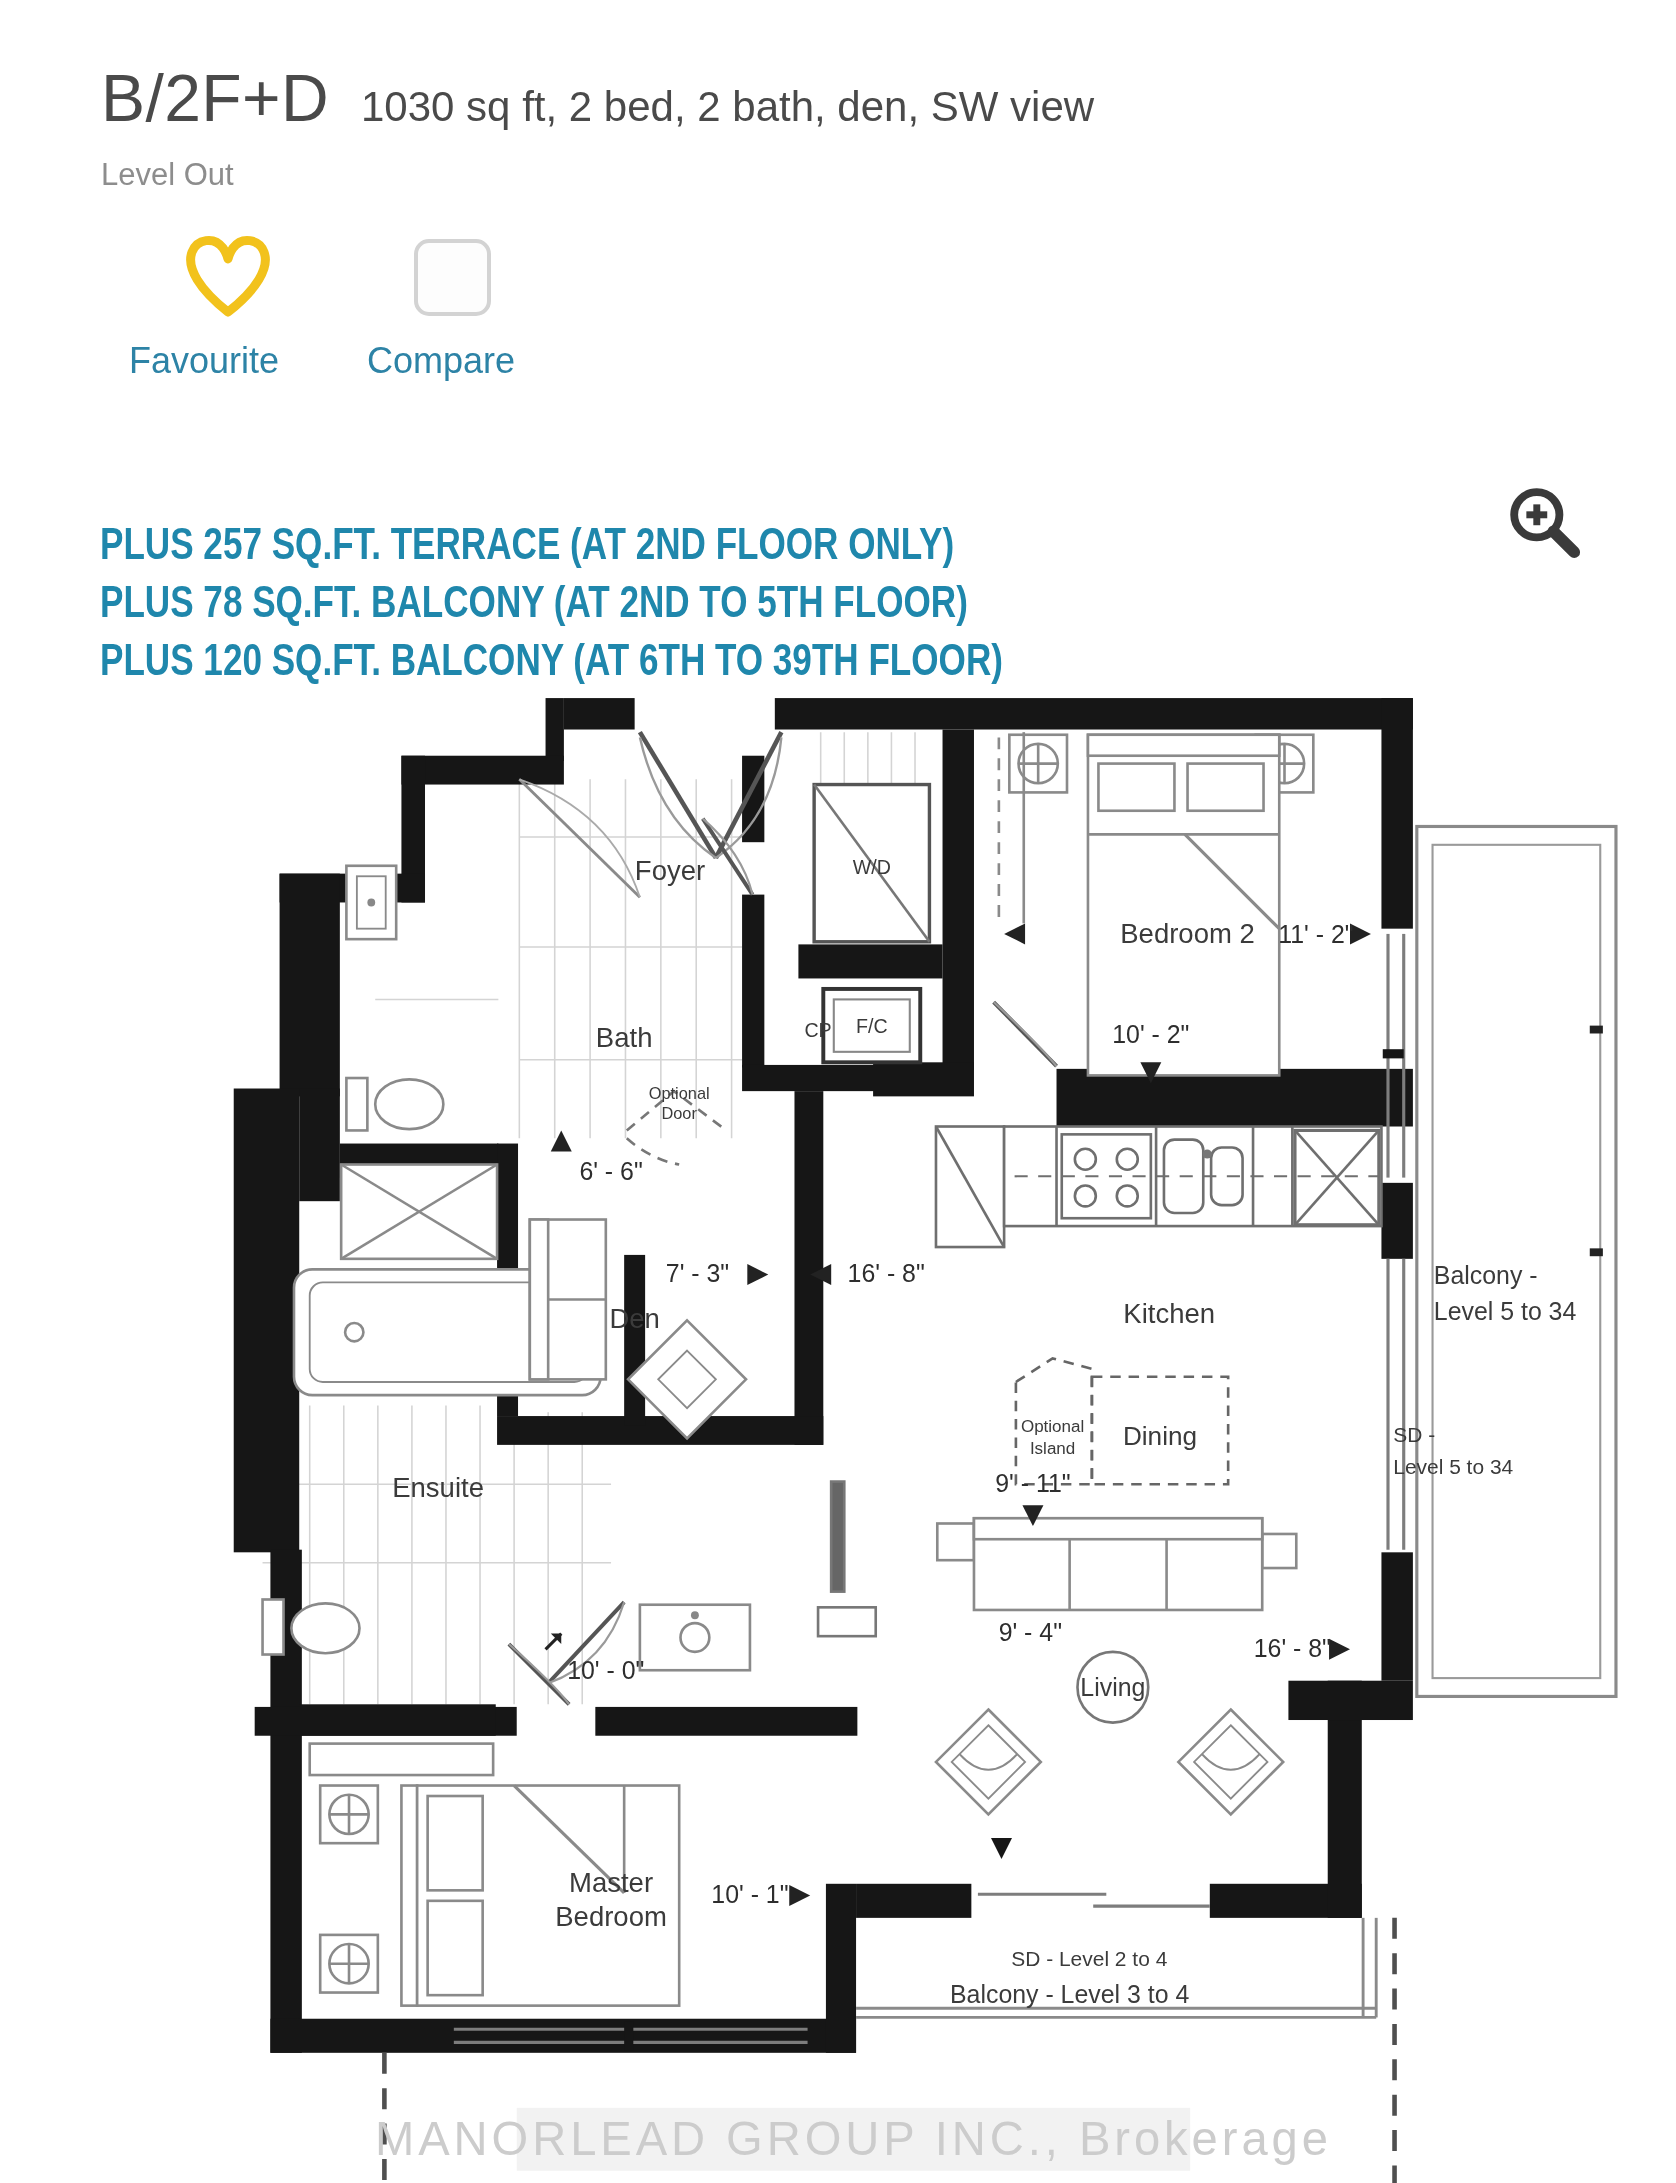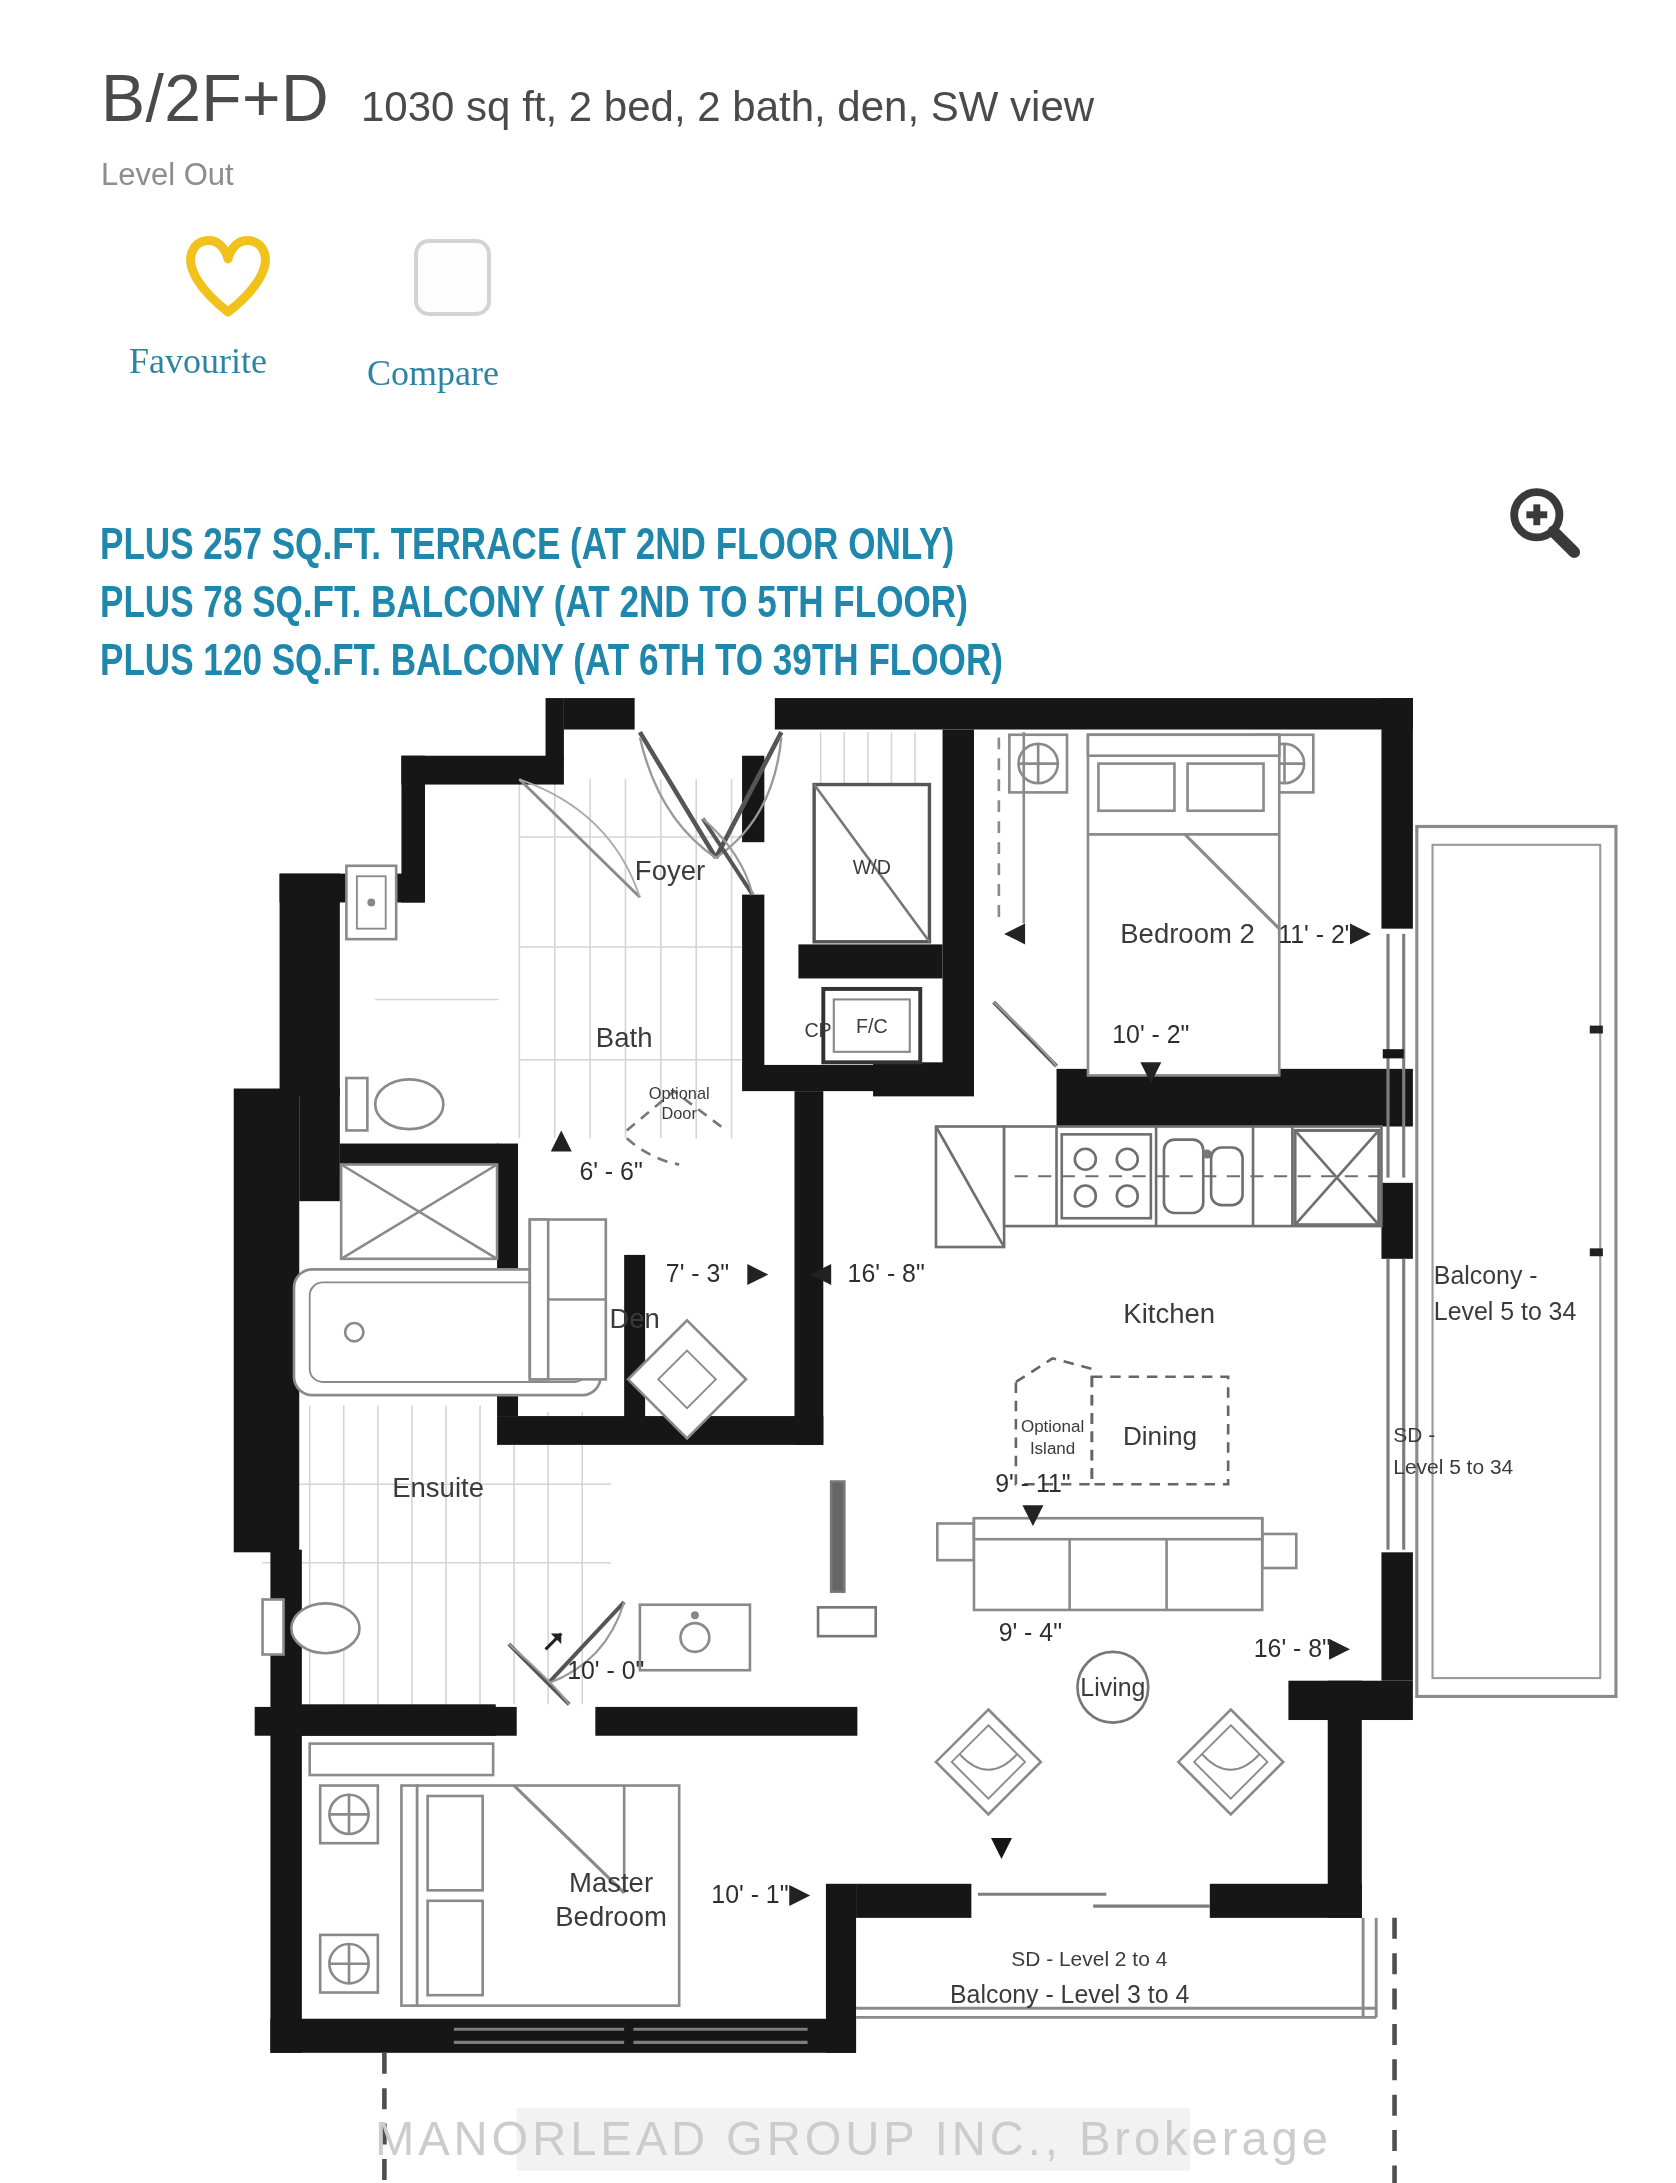--- a/index.html
+++ b/index.html
@@ -6,23 +6,23 @@
   body{width:1677px;height:2235px;position:relative;overflow:hidden;
        font-family:"Liberation Sans", sans-serif;}
   .abs{position:absolute;}
   .title-line{left:101px;top:60px;white-space:nowrap;color:#4a4a4a;font-weight:300;}
   .title-code{font-size:66px;letter-spacing:0.4px;}
   .title-specs{font-size:42px;margin-left:32px;}
   .sold-out{left:101px;top:157px;font-size:31px;color:#8d8d8d;font-weight:300;}
   .fav-btn{left:178px;top:224px;width:100px;height:100px;cursor:pointer;}
   .cmp-box{left:414px;top:239px;width:69px;height:69px;border:4.8px solid #d3d3d3;
            border-radius:15px;background:#fdfdfd;cursor:pointer;}
-  .action-label{font-size:36px;color:#2d83a6;font-weight:400;cursor:pointer;white-space:nowrap;font-family:Liberation Serif, serif;}
+  .action-label{font-size:36px;color:#2d83a6;font-weight:400;cursor:pointer;white-space:nowrap;}
   .lab-fav{left:129px;top:340px;}
-  .lab-cmp{left:367px;top:340px;margin-top:12px;}
+  .lab-cmp{left:367px;top:340px;}
   .highlights{left:100px;top:515px;}
   .hl-line{font-size:45px;line-height:58px;font-weight:700;color:#1f87ac;
            white-space:nowrap;transform:scaleX(0.78);transform-origin:left center;}
   .zoom-btn{left:1502px;top:480px;width:87px;height:87px;cursor:pointer;background:none;border:none;padding:0;}
   .plan-wrap{left:218px;top:698px;width:1415px;height:1537px;}
   svg text{font-family:"Liberation Sans", sans-serif;}
   .room-lb{fill:#3b3b3b;}
   .dim-lb{fill:#2e2e2e;}
   .ann-lb{fill:#3b3b3b;}
   .wm-text{fill:#cccccc;letter-spacing:3px;}

